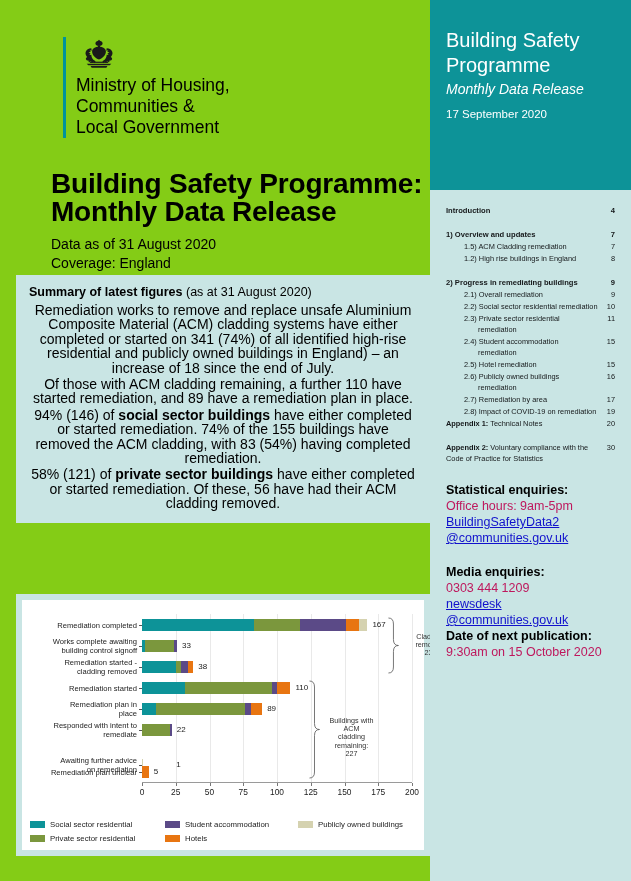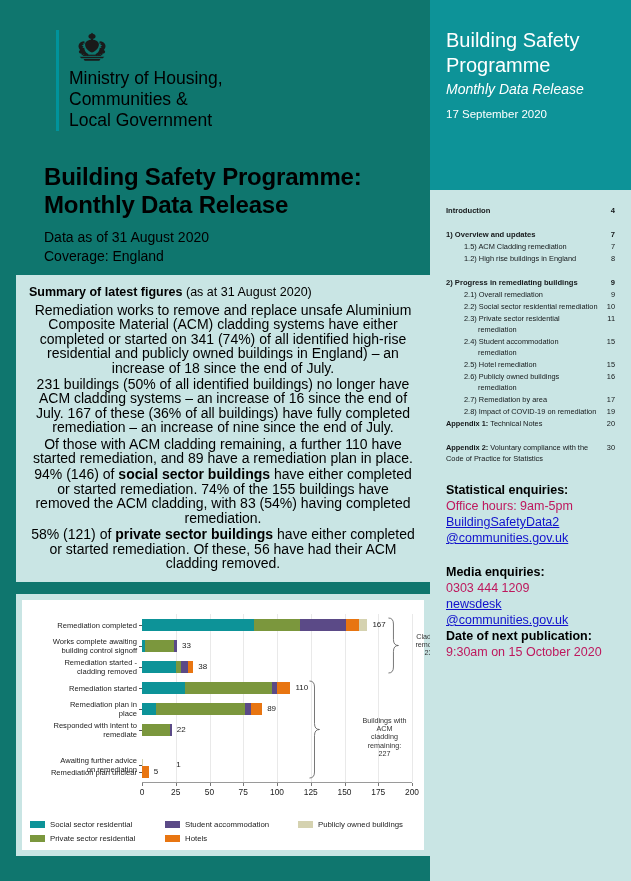--- a/index.html
+++ b/index.html
@@ -7,23 +7,23 @@
     width: 631px; height: 881px;
     background: #ffffff;
     font-family: "Liberation Sans", sans-serif;
     overflow: hidden;
   }
   .page { position: relative; width: 631px; height: 881px; display: flex; }
 
   
   .left {
     width: 430px; height: 881px;
-    background: #0f766e;
+    background: #84cc16;
     position: relative;
-    padding: 4px;
+    padding: 11px;
   }
 
   
   .ministry {
     margin: 26px 0 0 52px;
     display: flex;
     align-items: flex-start;
   }
   .ministry-rule {
     width: 3px;
@@ -37,21 +37,21 @@
     font-size: 17.5px;
     line-height: 21px;
     color: #000;
     font-family: "Liberation Sans", sans-serif;
     white-space: pre-line;
   }
 
   
   .title-block { margin: 32px 0 0 40px; width: 380px; }
   .doc-title {
-    font-size: 24px;
+    font-size: 28px;
     font-weight: bold;
     line-height: 28px;
     color: #000;
     white-space: pre-line;
     letter-spacing: -0.2px;
   }
   .doc-sub {
     font-size: 14px;
     line-height: 19px;
     color: #000;
@@ -254,21 +254,20 @@
 Monthly Data Release</div>
       <div class="doc-sub">Data as of 31 August 2020
 Coverage: England</div>
     </div>
 
     <div class="summary">
       <div class="summary-head">
         <b>Summary of latest figures</b><span> (as at 31 August 2020)</span>
       </div>
       <p>Remediation works to remove and replace unsafe Aluminium Composite Material (ACM) cladding systems have either completed or started on 341 (74%) of all identified high-rise residential and publicly owned buildings in England) – an increase of 18 since the end of July.</p>
-      <p>231 buildings (50% of all identified buildings) no longer have ACM cladding systems – an increase of 16 since the end of July. 167 of these (36% of all buildings) have fully completed remediation – an increase of nine since the end of July.</p>
       <p>Of those with ACM cladding remaining, a further 110 have started remediation, and 89 have a remediation plan in place.</p>
       <p><span>94% (146) of </span><b>social sector buildings</b><span> have either completed or started remediation. 74% of the 155 buildings have removed the ACM cladding, with 83 (54%) having completed remediation.</span></p>
       <p><span>58% (121) of </span><b>private sector buildings</b><span> have either completed or started remediation. Of these, 56 have had their ACM cladding removed.</span></p>
     </div>
 
     <div class="chart-wrap">
       <div class="chart-inner">
         <div class="plot" id="plot">
             <div class="gridline" style="left: 33.75px;"></div>
             <div class="gridline" style="left: 67.5px;"></div>
@@ -404,21 +403,21 @@
             </div>
           </div>
         <svg id="braces" style="position:absolute;left:0;top:0;width:402px;height:250px;pointer-events:none">
             <path d="M 366.45 18 q 5 0 5 6 L 371.45 39.5 q 0 6 5 6 q -5 0 -5 6 L 371.45 67 q 0 6 -5 6" fill="none" stroke="#555" stroke-width="0.8"></path>
             <path d="M 287.5 81 q 5 0 5 6 L 292.5 123.5 q 0 6 5 6 q -5 0 -5 6 L 292.5 172 q 0 6 -5 6" fill="none" stroke="#555" stroke-width="0.8"></path>
           </svg>
         <div id="annots">
             <div class="annot" style="left: 379.45px; top: 32.5px; width: 58px;">Cladding
 removed:
 231</div>
-            <div class="annot" style="left: 300.5px; top: 116.5px; width: 58px; margin-left: 33px;">Buildings with ACM
+            <div class="annot" style="left: 300.5px; top: 116.5px; width: 58px;">Buildings with ACM
 cladding remaining:
 227</div>
           </div>
         <div class="legend" id="legend">
             <div class="lg">
               <span class="lg-sw" style="background: rgb(13, 147, 152);"></span>
               <span class="lg-tx">Social sector residential</span>
             </div>
             <div class="lg">
               <span class="lg-sw" style="background: rgb(91, 74, 135);"></span>

